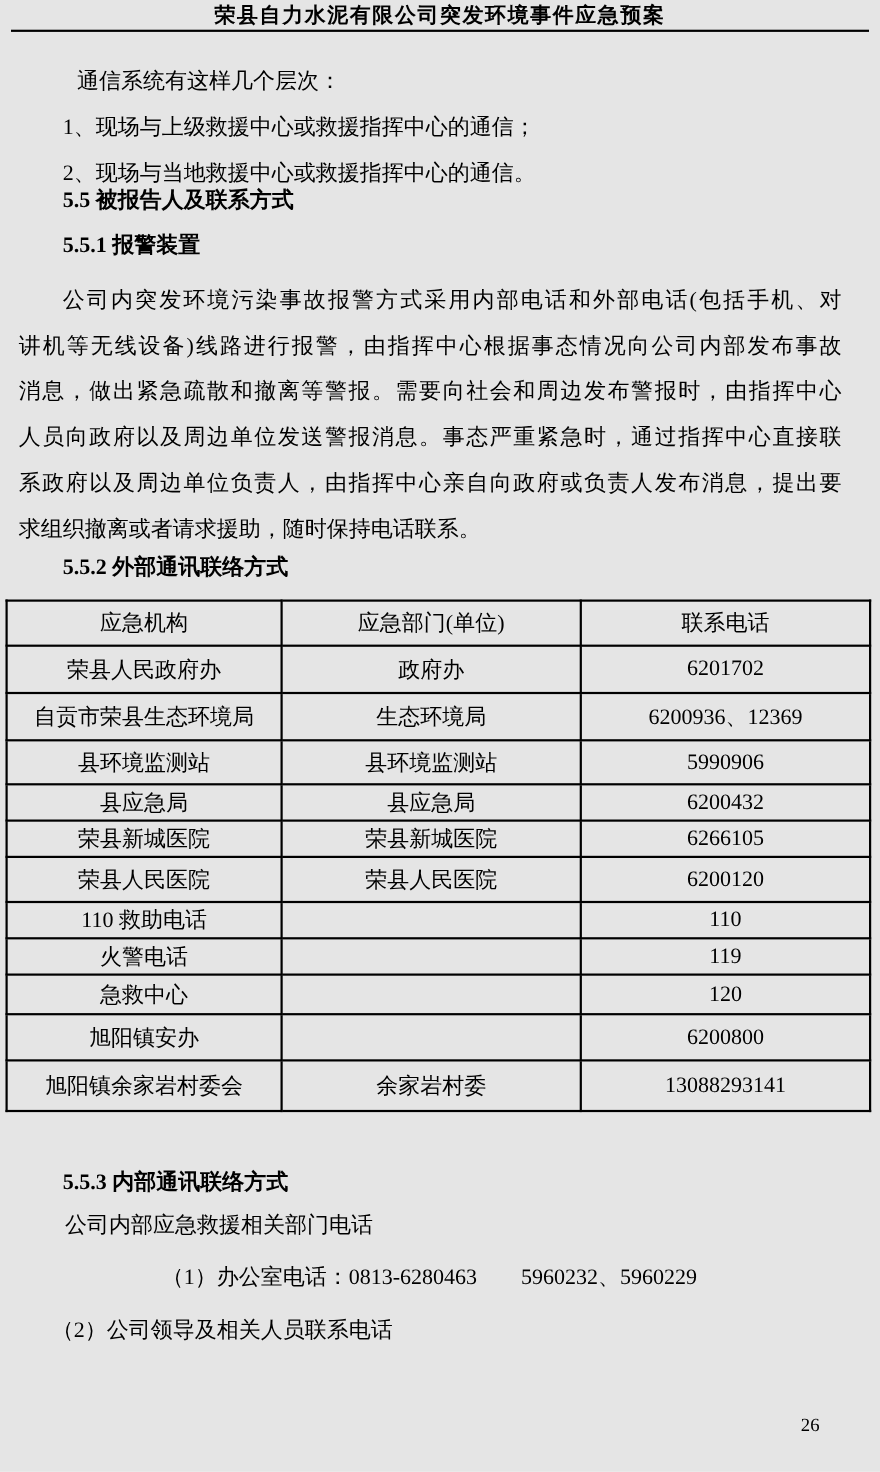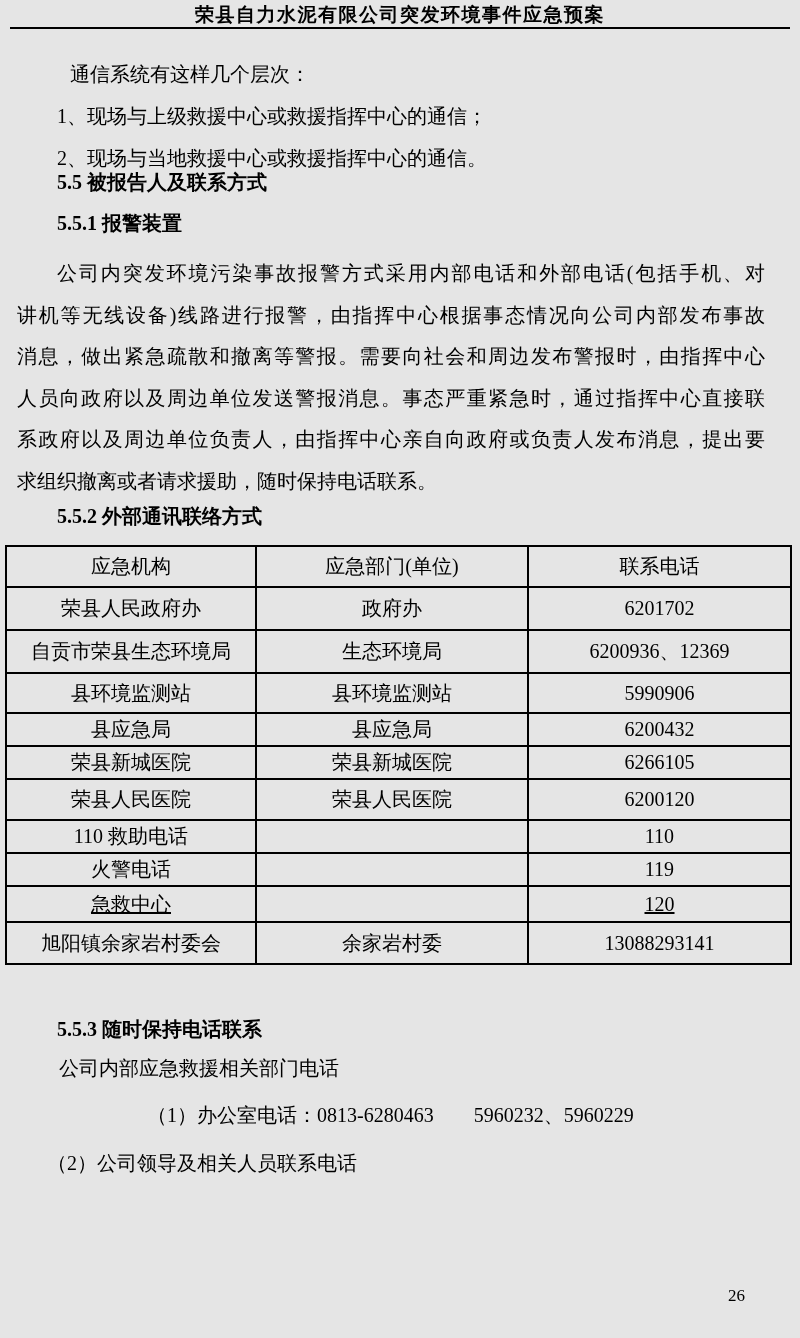--- a/index.html
+++ b/index.html
@@ -72,21 +72,21 @@
   }
   .contact-table thead tr { height: 41px; }
   .contact-table tbody tr:nth-child(1)  { height: 43px; padding-left: 12px; }
   .contact-table tbody tr:nth-child(2)  { height: 43px; border-radius: 11px; }
   .contact-table tbody tr:nth-child(3)  { height: 40px; }
   .contact-table tbody tr:nth-child(4)  { height: 33px; border-radius: 11px; }
   .contact-table tbody tr:nth-child(5)  { height: 33px; }
   .contact-table tbody tr:nth-child(6)  { height: 41px; }
   .contact-table tbody tr:nth-child(7)  { height: 33px; }
   .contact-table tbody tr:nth-child(8)  { height: 33px; }
-  .contact-table tbody tr:nth-child(9)  { height: 36px; text-decoration: underline; }
+  .contact-table tbody tr:nth-child(9)  { height: 36px; }
   .contact-table tbody tr:nth-child(10) { height: 42px; }
   .contact-table tbody tr:nth-child(11) { height: 46px; }
   
   .after-table { margin-left: 17px; margin-right: 35px; }
   .dept-line   { margin-top: 17px; padding-left: 42px; }
   .office-line { margin-top: 25px; padding-left: 130px; }
   .leader-line { margin-top: 26px; padding-left: 30px; }
   
   .page-number {
     position: absolute;
@@ -178,30 +178,35 @@
             <td>火警电话</td>
             <td></td>
             <td>119</td>
           </tr>
           <tr>
             <td>急救中心</td>
             <td></td>
             <td>120</td>
           </tr>
           <tr>
+            <td>旭阳镇安办</td>
+            <td></td>
+            <td>6200800</td>
+          </tr>
+          <tr>
             <td>旭阳镇余家岩村委会</td>
             <td>余家岩村委</td>
             <td>13088293141</td>
           </tr>
         </tbody>
     </table>
   </div>
 
   <div class="after-table">
-    <div class="heading h-553">5.5.3 随时保持电话联系</div>
+    <div class="heading h-553">5.5.3 内部通讯联络方式</div>
     <div class="t-line dept-line">公司内部应急救援相关部门电话</div>
     <div class="t-line office-line">（1）办公室电话：0813-6280463　　5960232、5960229</div>
     <div class="t-line leader-line">（2）公司领导及相关人员联系电话</div>
   </div>
 
   <div class="page-number">26</div>
 
 </div>
 
 </body></html>

